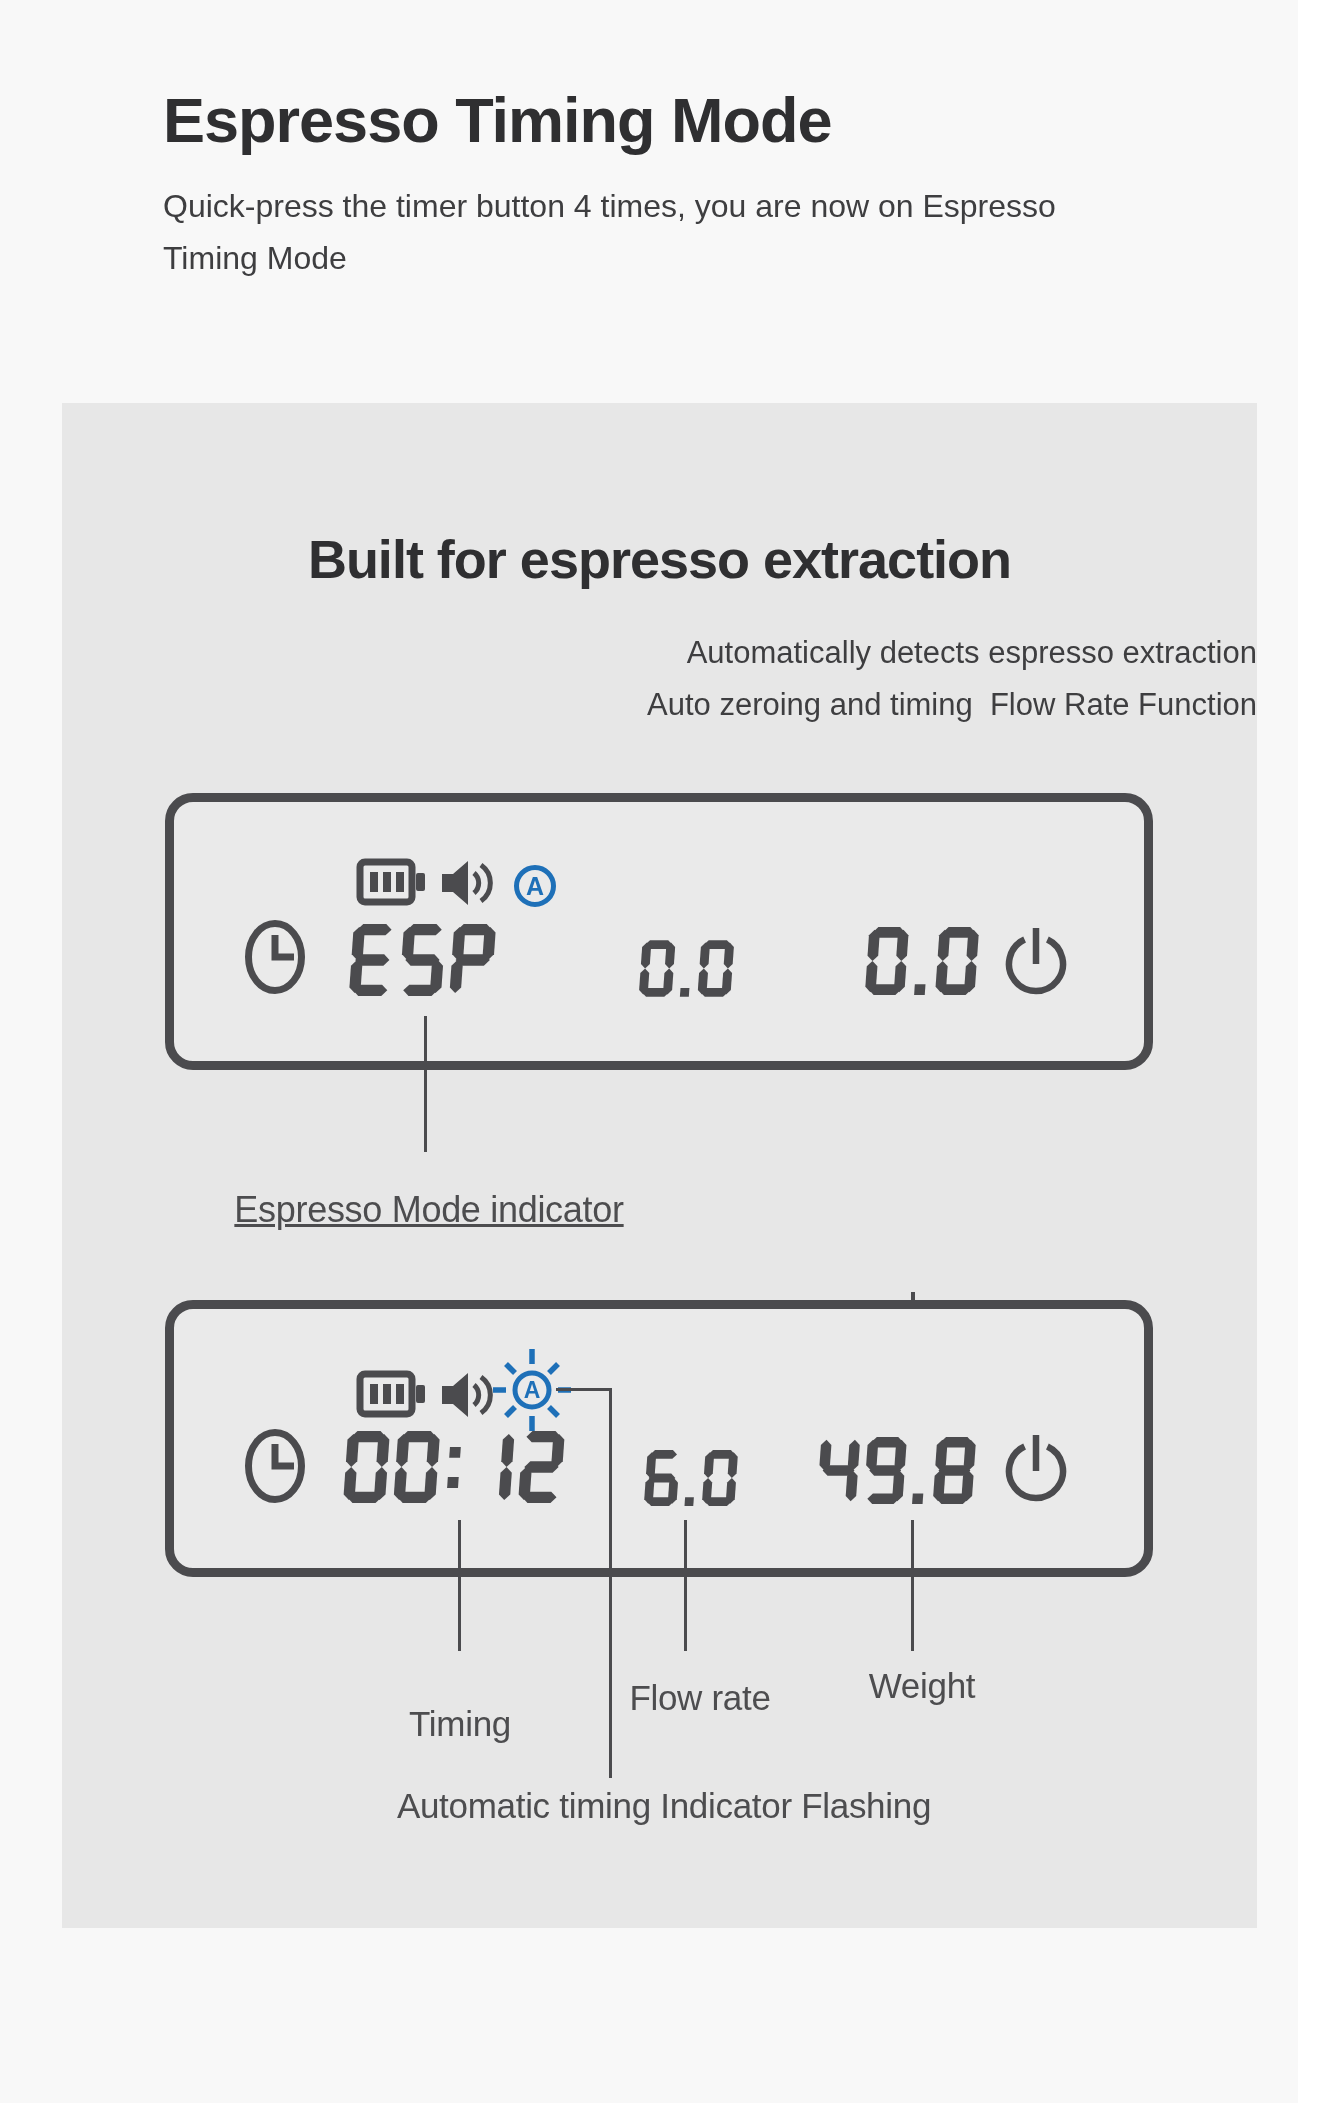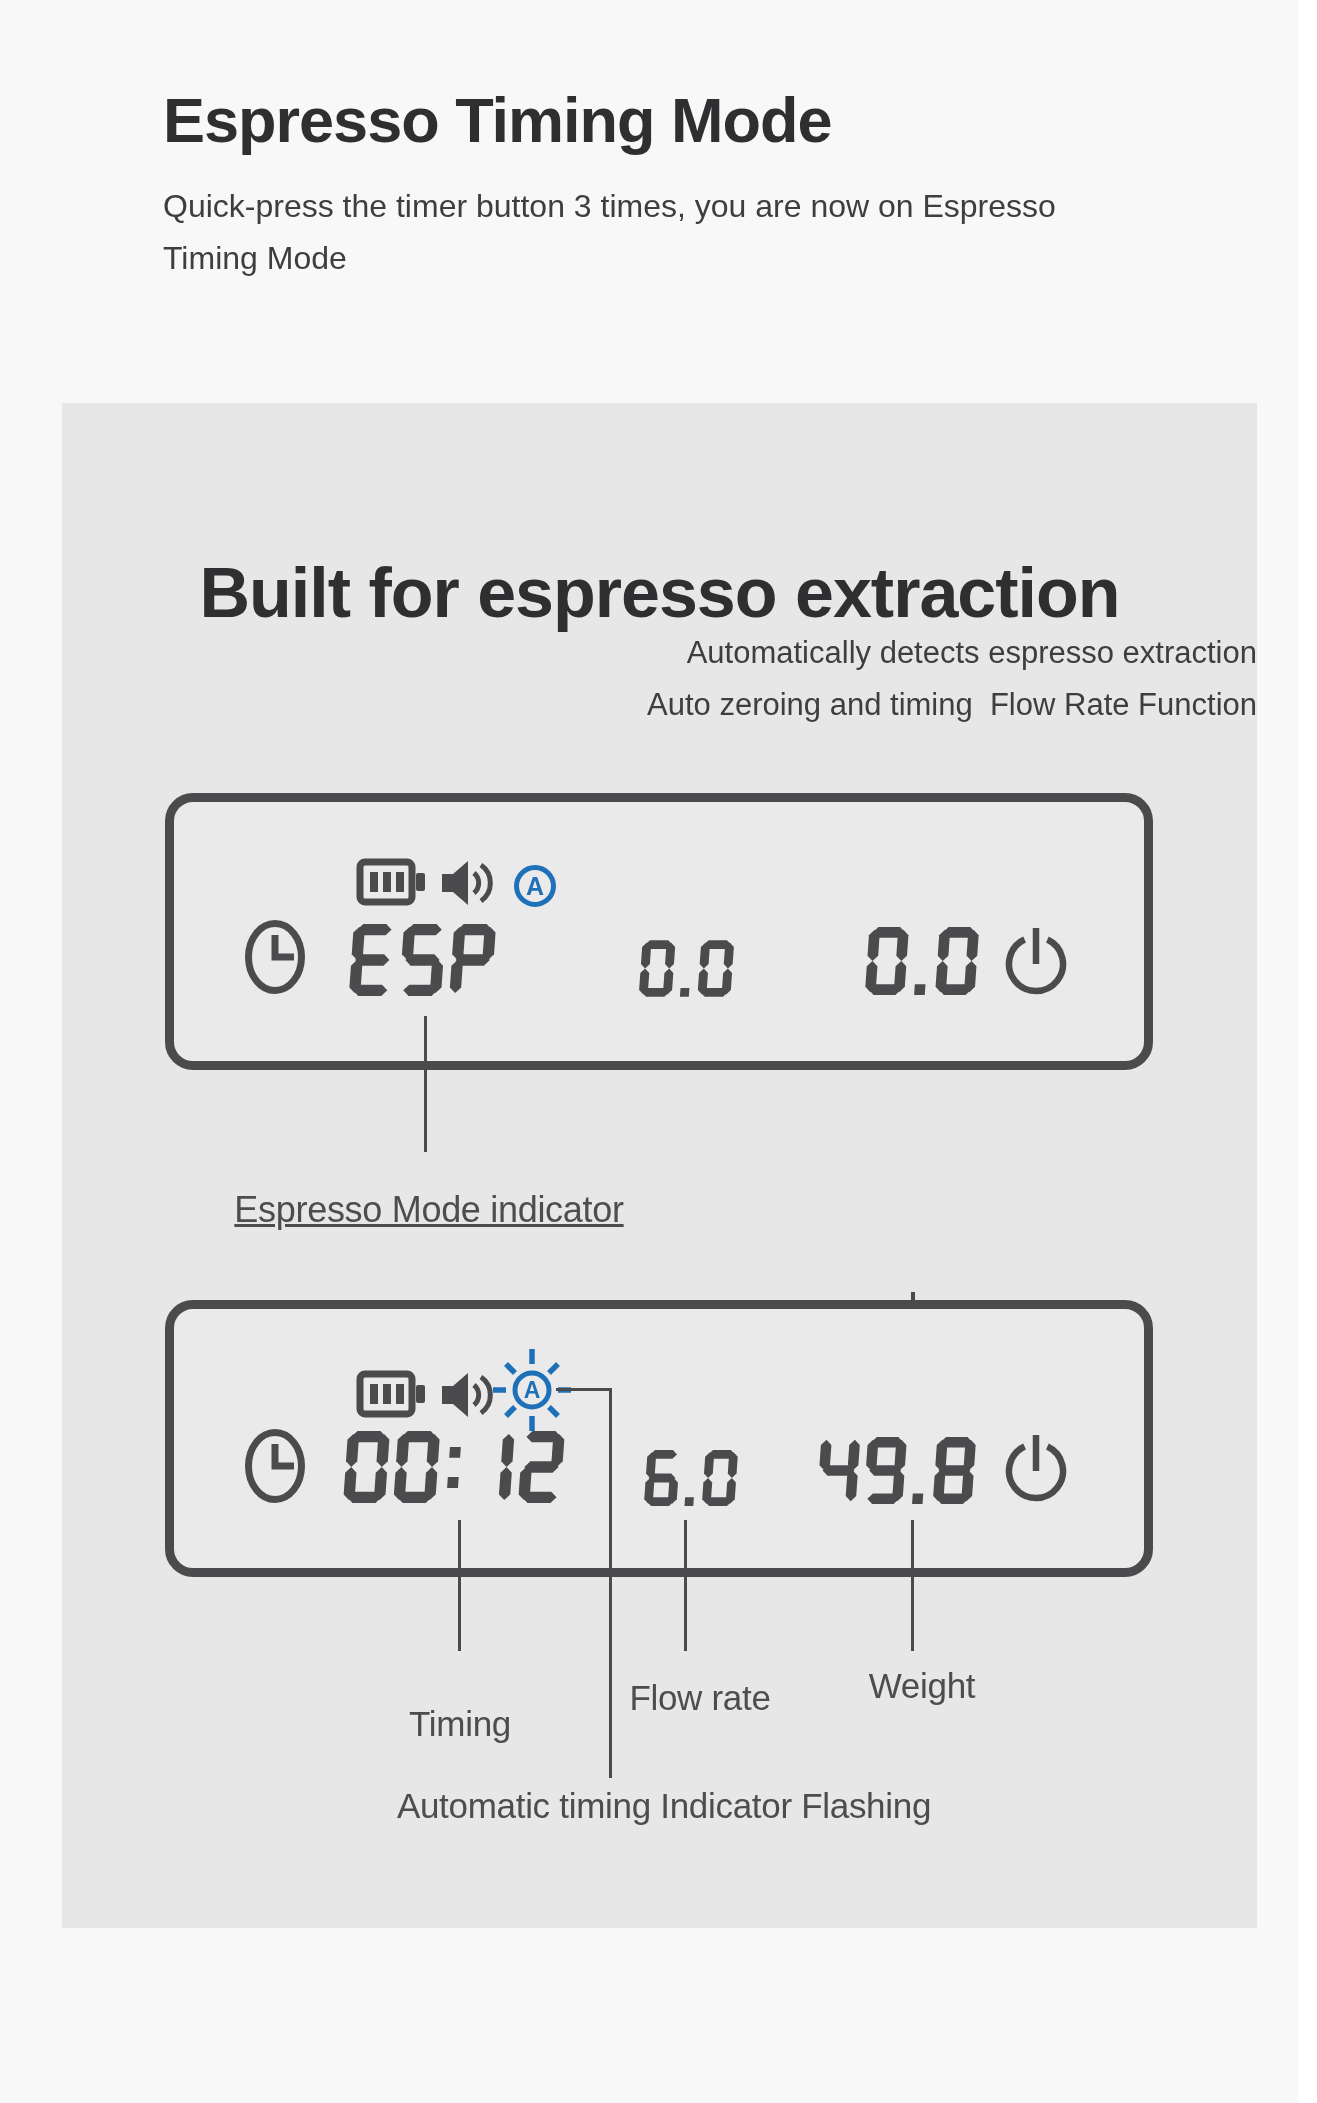--- a/index.html
+++ b/index.html
@@ -6,21 +6,21 @@
   body { background:#fff; font-family:"Liberation Sans","DejaVu Sans",sans-serif; }
   .page { position:relative; width:1298px; height:2103px; background:var(--page-bg); overflow:hidden; }
 
   .abs { position:absolute; }
 
   .title { left:163px; top:84px; font-size:63px; font-weight:700; letter-spacing:-1px; color:var(--title); }
   .subtitle { left:163px; top:180px; font-size:32px; line-height:52px; color:var(--body); white-space:pre-wrap; width:1060px; }
 
   .card { left:62px; top:403px; width:1195px; height:1525px; background:var(--card-bg); }
 
-  .card-heading { left:62px; top:553px; width:1195px; text-align:center; font-size:70px; font-weight:700; letter-spacing:-1px; color:var(--title); }
+  .card-heading { left:62px; top:528px; width:1195px; text-align:center; font-size:54px; font-weight:700; letter-spacing:-1px; color:var(--title); }
   .card-desc { left:62px; top:627px; width:1195px; text-align:right; font-size:31px; line-height:52px; color:var(--body); white-space:pre-wrap; }
 
   .lcd-panel { width:988px; height:277px; border:9px solid var(--ink); border-radius:28px; background:var(--panel-bg); }
   .panel-1 { left:165px; top:793px; }
   .panel-2 { left:165px; top:1300px; }
 
   .icon { color:var(--ink); line-height:0; }
   .icon.blue { color:var(--blue); }
 
   .seg { color:var(--ink); line-height:0; }
@@ -32,21 +32,21 @@
   .callout-label.lg { font-size:36px;text-decoration:underline; }
 
   svg text { font-family:"Liberation Sans","DejaVu Sans",sans-serif; font-weight:700; }
 </style>
 </head>
 <body>
 
 <div class="page">
 
   <h1 class="abs title">Espresso Timing Mode</h1>
-  <p class="abs subtitle">Quick-press the timer button 3 times, you are now on Espresso
+  <p class="abs subtitle">Quick-press the timer button 4 times, you are now on Espresso
 Timing Mode</p>
 
   <section class="abs card"></section>
 
   <h2 class="abs card-heading">Built for espresso extraction</h2>
   <p class="abs card-desc">Automatically detects espresso extraction
 Auto zeroing and timing  Flow Rate Function</p>
 
   <div class="abs lcd-panel panel-1">
 

